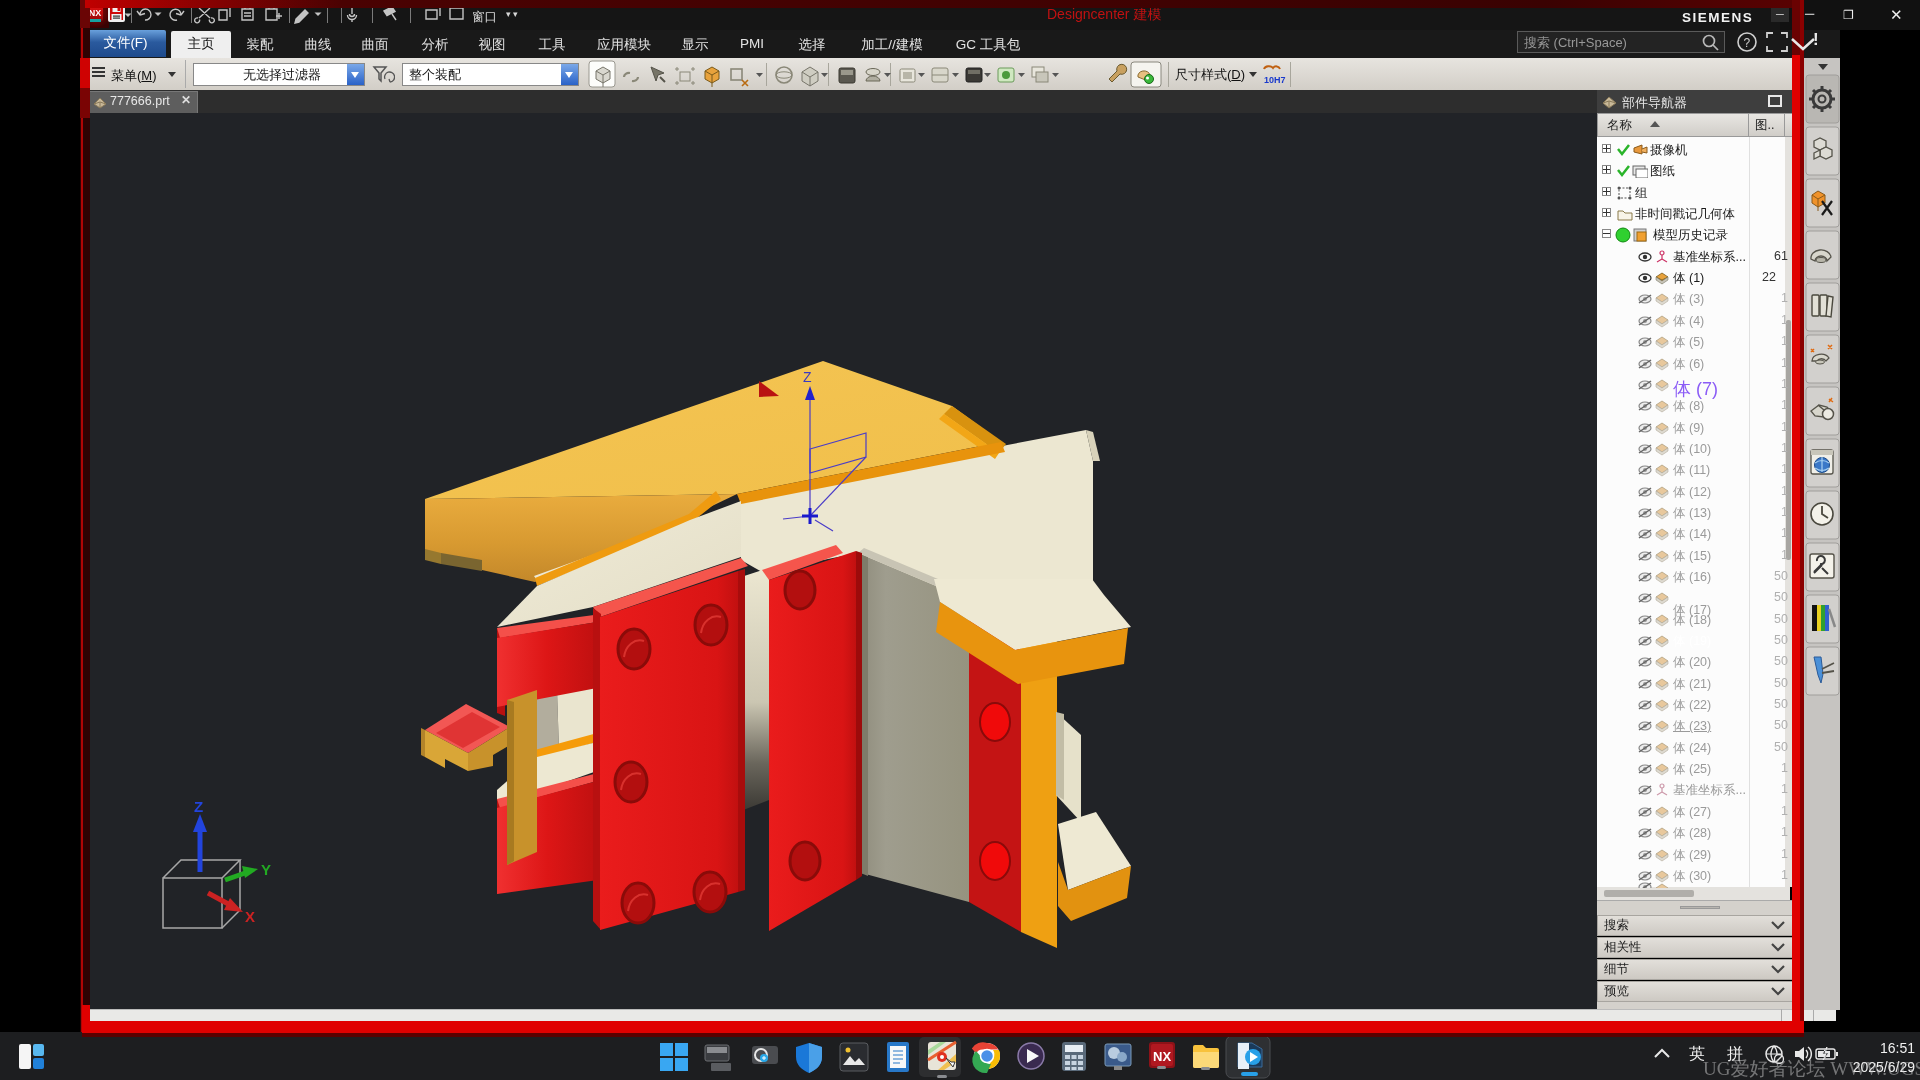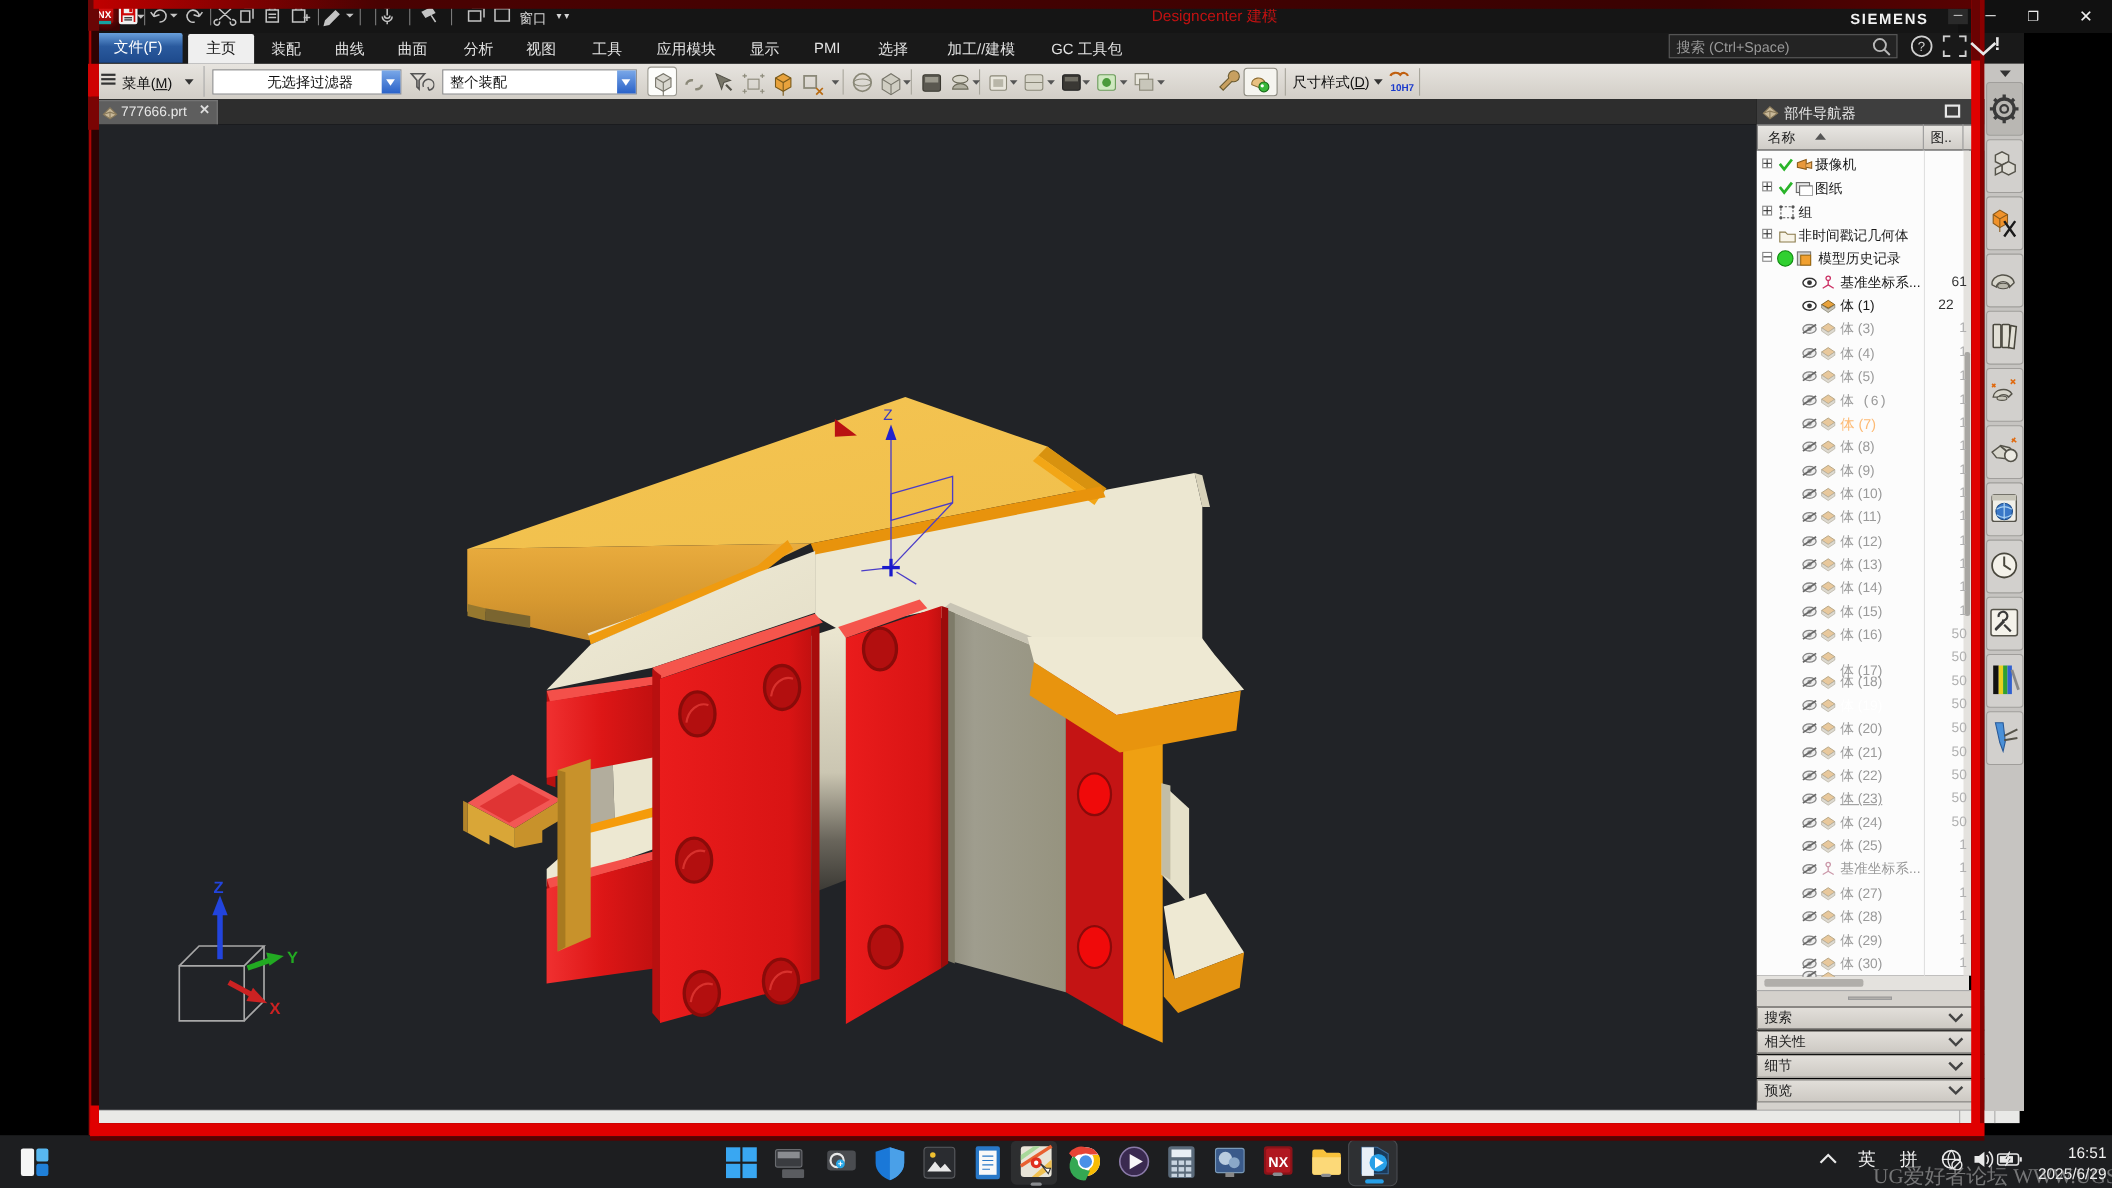--- a/index.html
+++ b/index.html
@@ -523,29 +523,29 @@
       <use href="#bodyg"></use>
     </svg>
 <div class="abs" style="left:1673px;top:334px;color:#9a9a9a;font-size:12.5px;">体 (5)</div>
 <div class="abs" style="left:1750px;top:334px;width:38px;text-align:right;color:#b0b0b0;font-size:12.5px;">1</div>
 <svg class="abs" style="left:1638px;top:359px;" width="15" height="11">
       <use href="#eyec"></use>
     </svg>
 <svg class="abs" style="left:1655px;top:357px;" width="15" height="15">
       <use href="#bodyg"></use>
     </svg>
-<div class="abs" style="left:1673px;top:356px;color:#9a9a9a;font-size:12.5px;font-family:Liberation Mono, monospace;">体 (6)</div>
+<div class="abs" style="left:1673px;top:356px;color:#9a9a9a;font-size:12.5px;">体 (6)</div>
 <div class="abs" style="left:1750px;top:356px;width:38px;text-align:right;color:#b0b0b0;font-size:12.5px;">1</div>
 <svg class="abs" style="left:1638px;top:380px;" width="15" height="11">
       <use href="#eyec"></use>
     </svg>
 <svg class="abs" style="left:1655px;top:378px;" width="15" height="15">
       <use href="#bodyg"></use>
     </svg>
-<div class="abs" style="left:1673px;top:377px;color:#fdba74;font-size:13px;text-align:center;">体 (7)</div>
+<div class="abs" style="left:1673px;top:377px;color:#8b5cf6;font-size:18px;text-align:center;">体 (7)</div>
 <div class="abs" style="left:1750px;top:377px;width:38px;text-align:right;color:#b0b0b0;font-size:12.5px;">1</div>
 <svg class="abs" style="left:1638px;top:401px;" width="15" height="11">
       <use href="#eyec"></use>
     </svg>
 <svg class="abs" style="left:1655px;top:399px;" width="15" height="15">
       <use href="#bodyg"></use>
     </svg>
 <div class="abs" style="left:1673px;top:398px;color:#9a9a9a;font-size:12.5px;">体 (8)</div>
 <div class="abs" style="left:1750px;top:398px;width:38px;text-align:right;color:#b0b0b0;font-size:12.5px;">1</div>
 <svg class="abs" style="left:1638px;top:423px;" width="15" height="11">

